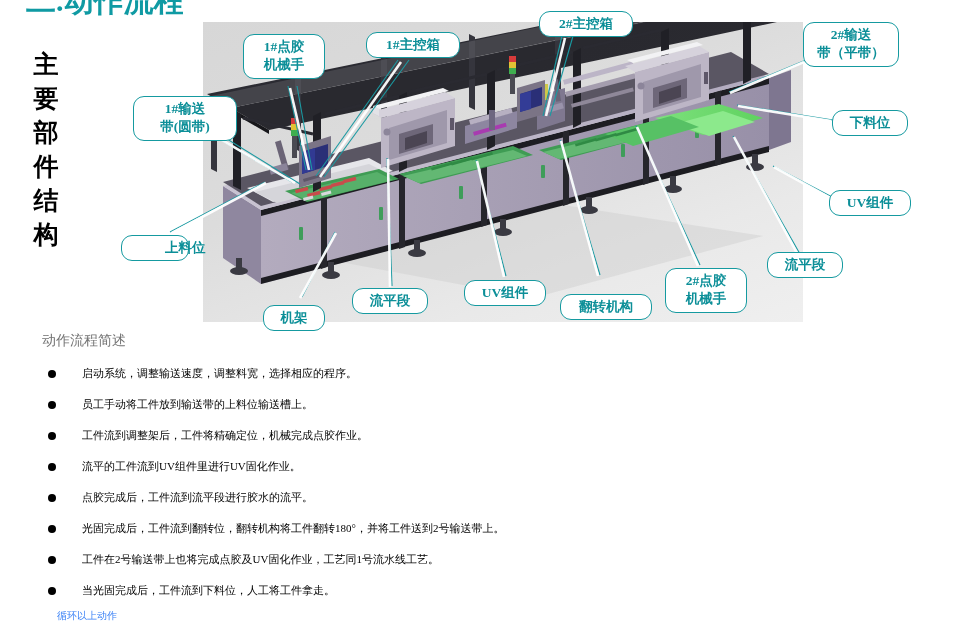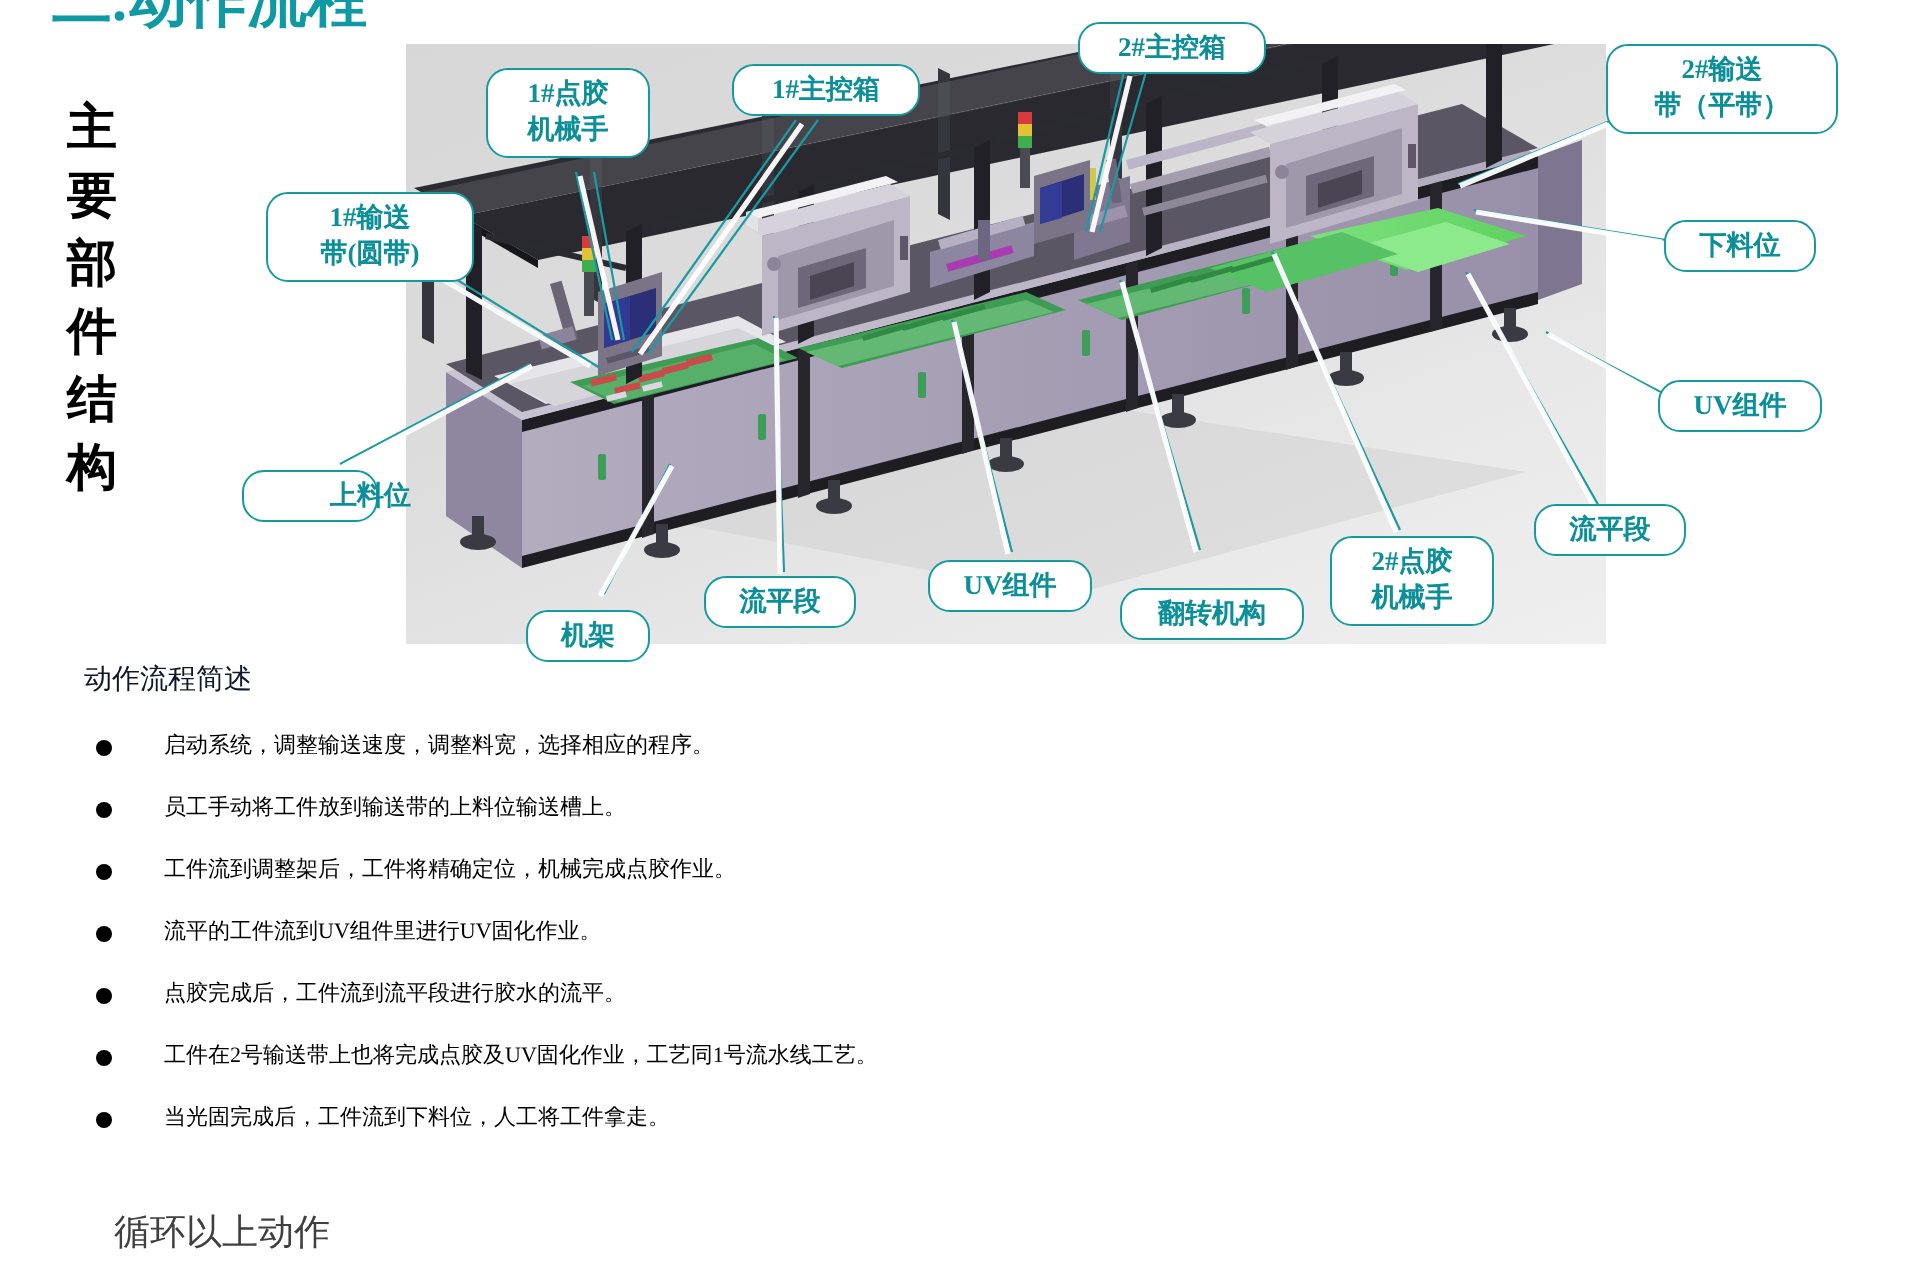--- a/index.html
+++ b/index.html
@@ -49,36 +49,36 @@
     box-sizing:border-box;
   }
   .callout.two{line-height:18px;}
 
   
   .leaders{position:absolute;left:0;top:0;width:956px;height:340px;pointer-events:none;}
 
   
   .flowhead{
     position:absolute;left:42px;top:331px;
-    font-size:14px;color:#0f172a;line-height:20px;
+    font-size:14px;color:#737373;line-height:20px;
   }
   .bullets{
     position:absolute;left:42px;top:358px;width:900px;
   }
   .bullet{
     position:relative;height:31px;font-size:11px;color:#000;line-height:31px;
     padding-left:40px;white-space:nowrap;
   }
   .bullet::before{
     content:"";position:absolute;left:6px;top:12px;
     width:8px;height:8px;border-radius:50%;background:#000;
   }
   .tail{
     position:absolute;left:57px;top:605px;
-    font-size:18px;color:#404040;line-height:22px;white-space:nowrap;
+    font-size:10px;color:#3b82f6;line-height:22px;white-space:nowrap;
   }
 </style>
 </head>
 <body>
 
 <div id="root">
 
   <div class="slide-title">二.动作流程</div>
 
   <div class="vtitle">
@@ -372,21 +372,21 @@
   </div>
 
   <div class="callout" style="left:366px;top:32px;width:94px;">
     <div>1#主控箱</div>
   </div>
 
   <div class="callout" style="left:539px;top:11px;width:94px;">
     <div>2#主控箱</div>
   </div>
 
-  <div class="callout two" style="left:803px;top:22px;width:116px;">
+  <div class="callout two" style="left:803px;top:22px;width:96px;">
     <div>2#输送</div>
     <div>带（平带）</div>
   </div>
 
   <div class="callout" style="left:832px;top:110px;width:76px;">
     <div>下料位</div>
   </div>
 
   <div class="callout" style="left:829px;top:190px;width:82px;">
     <div>UV组件</div>
@@ -422,19 +422,20 @@
   </div>
 
   <div class="flowhead">动作流程简述</div>
 
   <div class="bullets">
     <div class="bullet">启动系统，调整输送速度，调整料宽，选择相应的程序。</div>
     <div class="bullet">员工手动将工件放到输送带的上料位输送槽上。</div>
     <div class="bullet">工件流到调整架后，工件将精确定位，机械完成点胶作业。</div>
     <div class="bullet">流平的工件流到UV组件里进行UV固化作业。</div>
     <div class="bullet">点胶完成后，工件流到流平段进行胶水的流平。</div>
+    <div class="bullet">光固完成后，工件流到翻转位，翻转机构将工件翻转180°，并将工件送到2号输送带上。</div>
     <div class="bullet">工件在2号输送带上也将完成点胶及UV固化作业，工艺同1号流水线工艺。</div>
     <div class="bullet">当光固完成后，工件流到下料位，人工将工件拿走。</div>
   </div>
 
   <div class="tail">循环以上动作</div>
 
 </div>
 
 </body></html>

